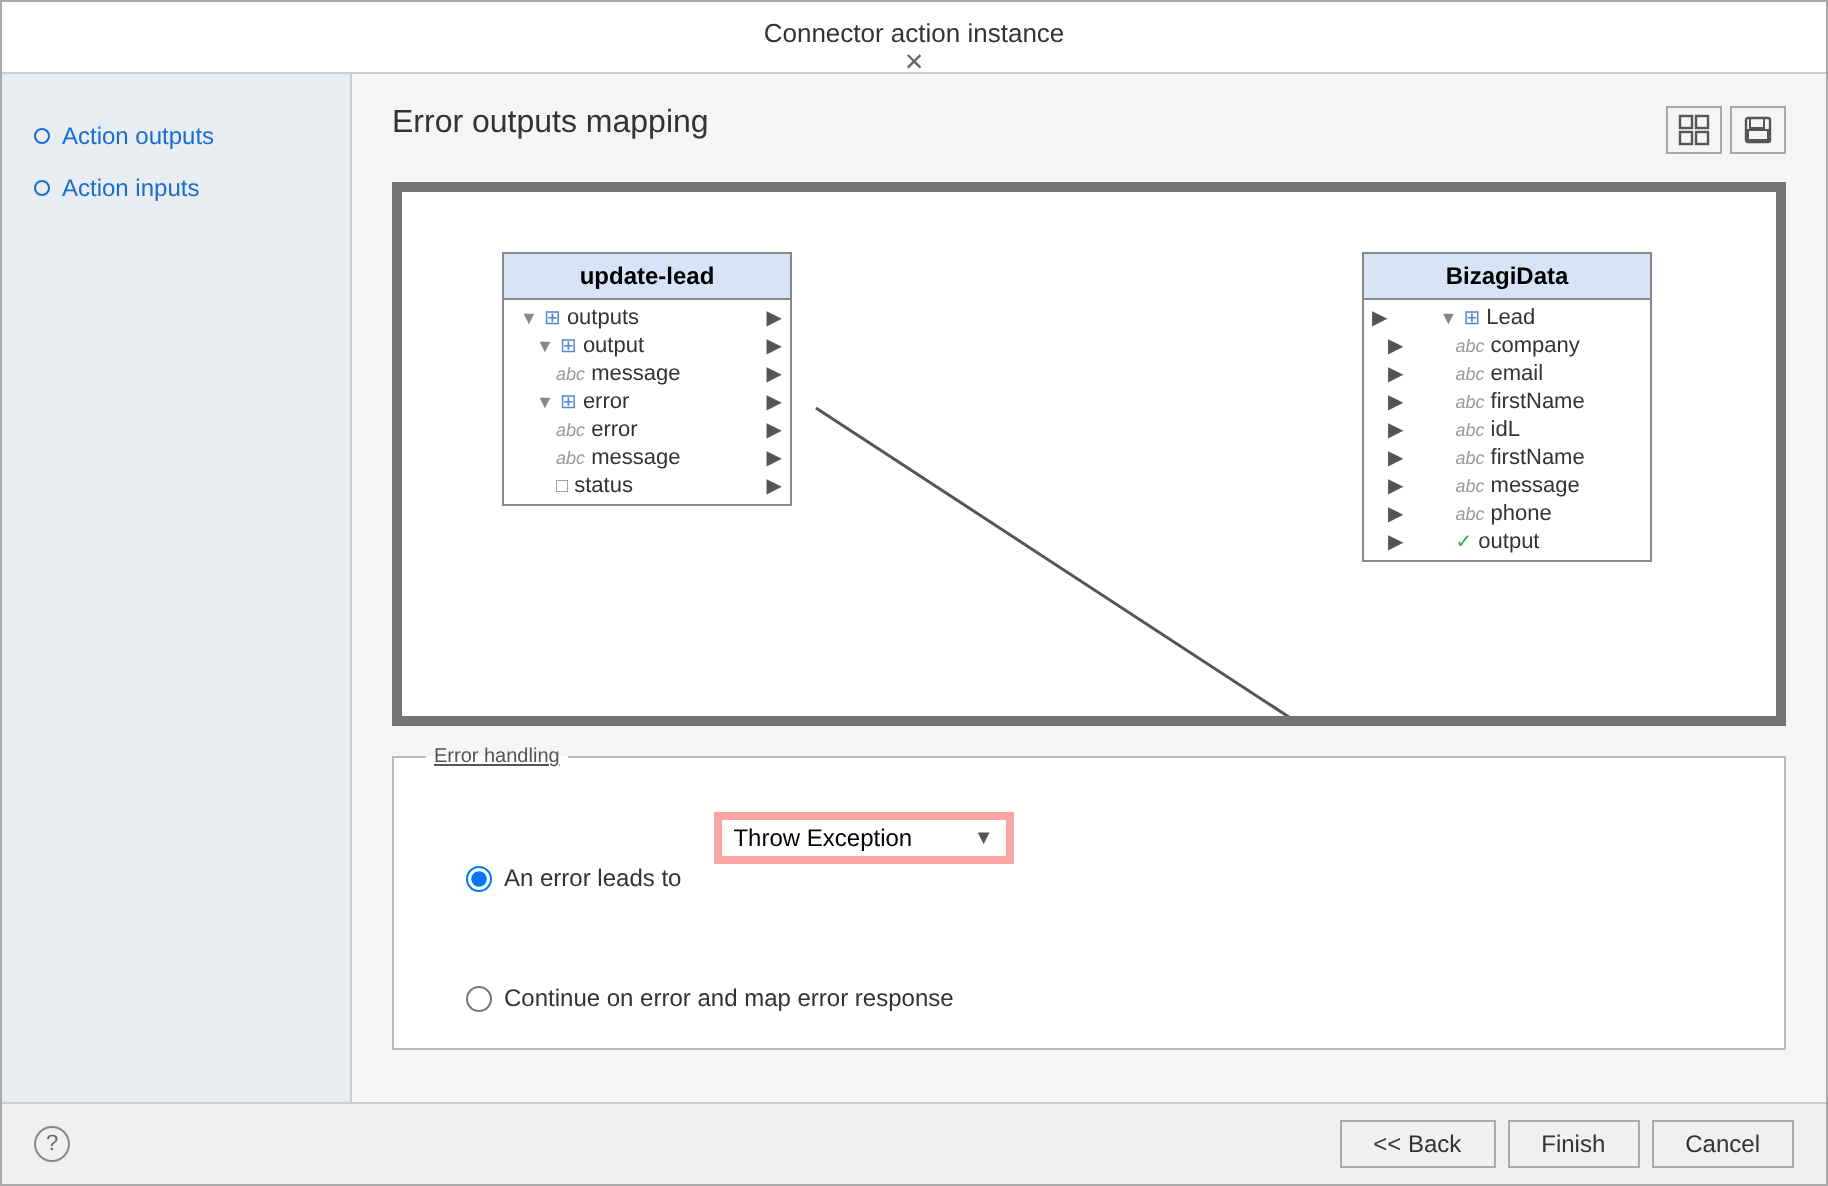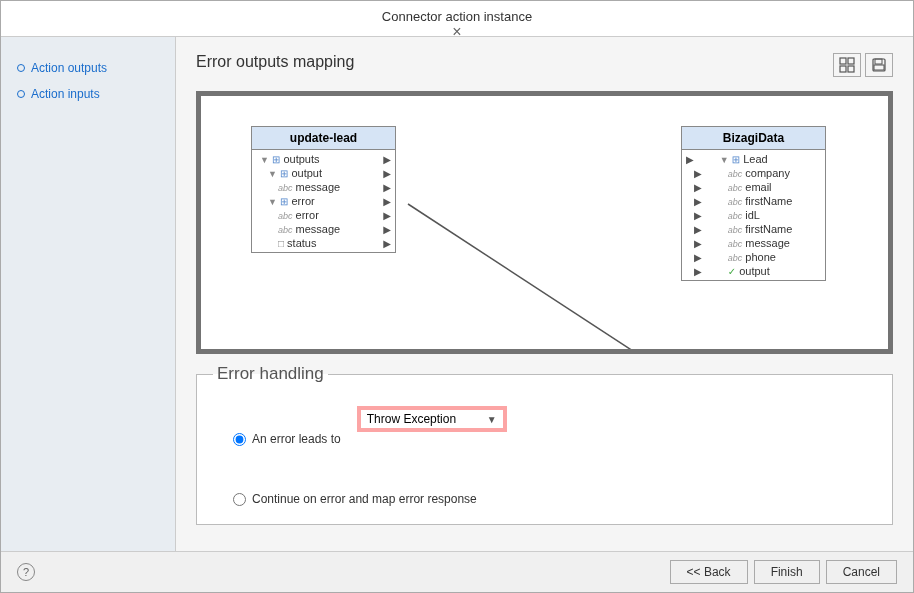--- a/index.html
+++ b/index.html
@@ -254,23 +254,24 @@
     .indent2 { padding-left: 22px; }
 
     fieldset.error-handling {
       border: 1px solid #bbb;
       background: #fff;
       padding: 8px 16px 12px;
       margin-bottom: 10px;
     }
 
     fieldset.error-handling legend {
-      font-size: 17px;
+      font-size: 10px;
       color: #555;
       padding: 0 4px;
+      text-decoration: underline;
     }
   </style>
 </head>
 <body>
 
 <div class="window">
 
   <div class="title-bar">
     <span class="title-bar-text">Connector action instance</span>
     <button class="close-btn">×</button>

